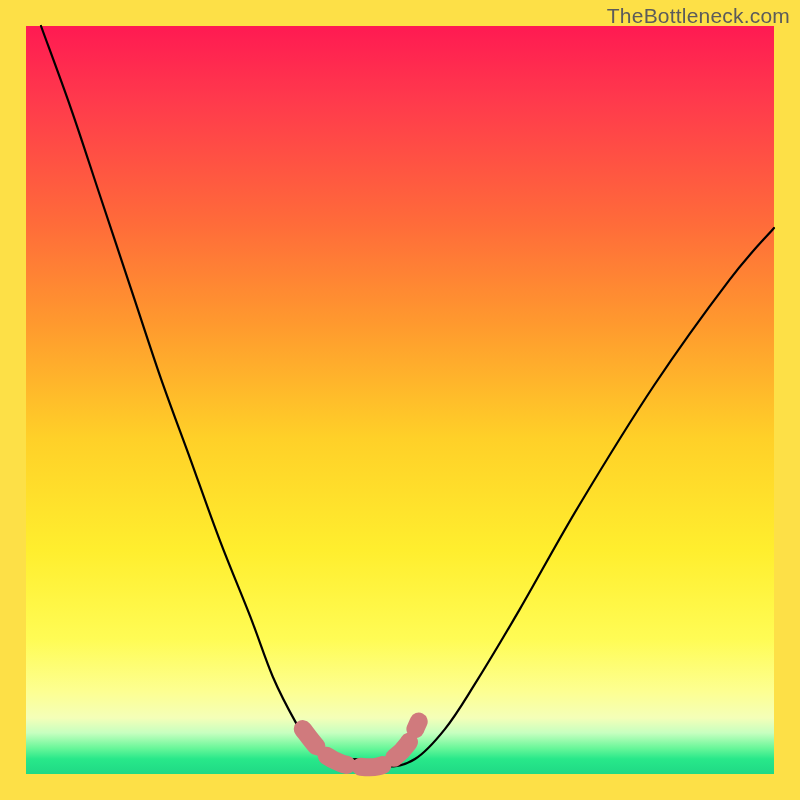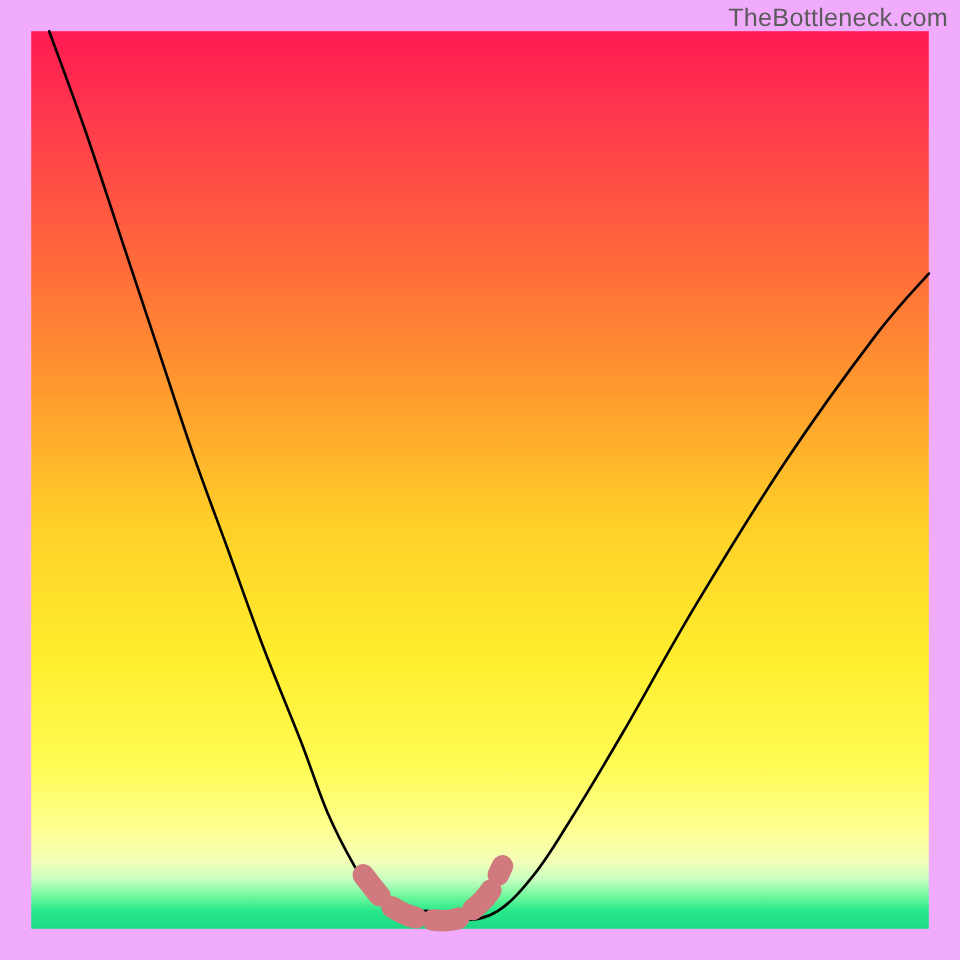--- a/index.html
+++ b/index.html
@@ -10,21 +10,21 @@
     background: #000;
     overflow: hidden;
     font-family: Arial, Helvetica, sans-serif;
   }
   .frame {
     position: absolute;
     left: 0;
     top: 0;
     width: 800px;
     height: 800px;
-    background: #f0abfc;
+    background: #fde047;
   }
   .plot {
     position: absolute;
     left: 26px;
     top: 26px;
     width: 748px;
     height: 748px;
     
     background: linear-gradient(
       to bottom,

